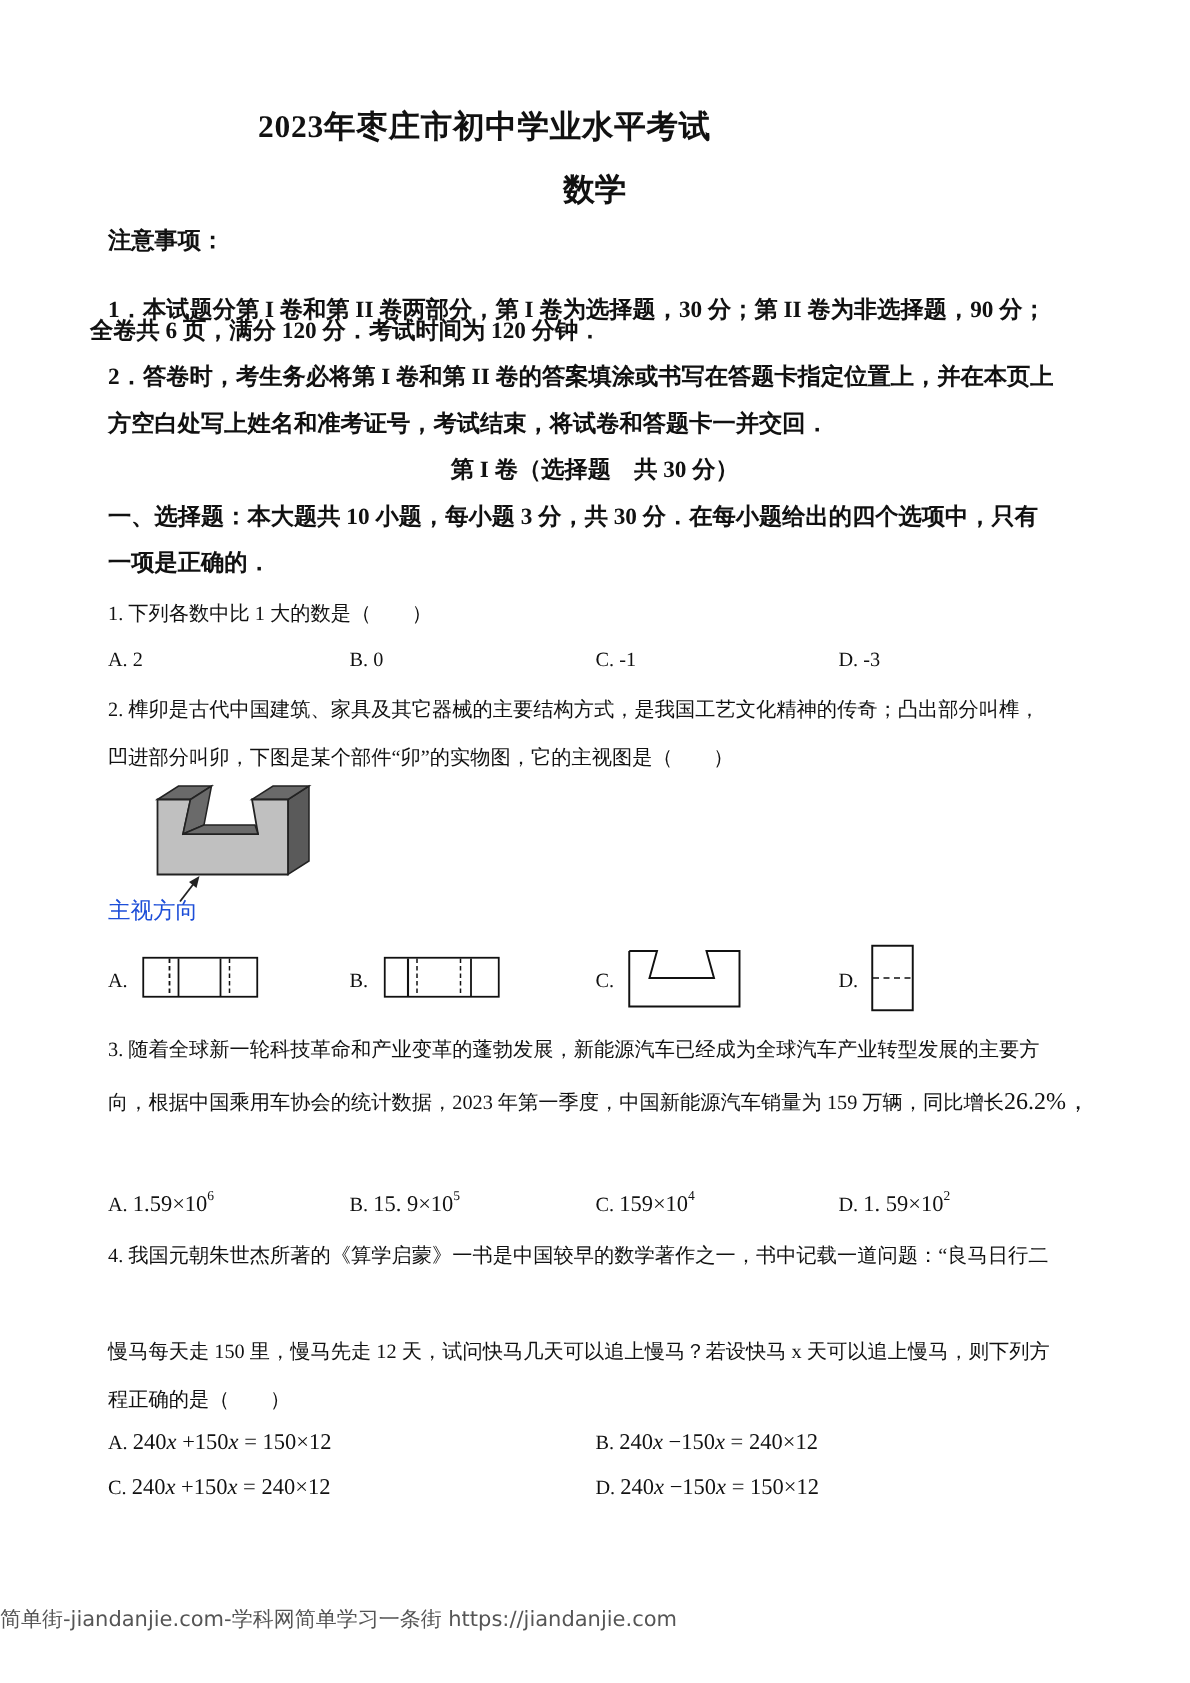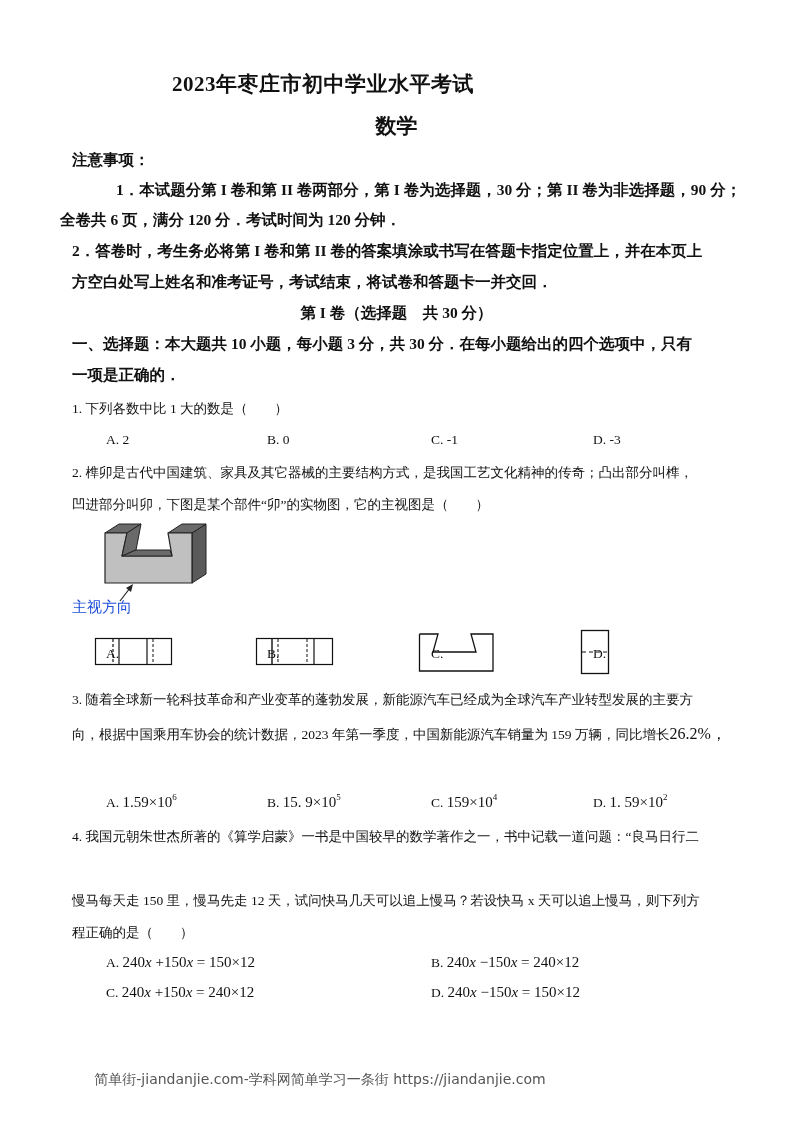--- a/index.html
+++ b/index.html
@@ -4,37 +4,37 @@
 <style>
   html, body { margin: 0; padding: 0; background: #ffffff; }
   body { width: 793px; height: 1122px; position: relative; overflow: hidden; color: #111; }
   .serif { font-family: "Liberation Serif", "DejaVu Serif", serif; }
   .page { position: absolute; left: 0; top: 0; width: 793px; height: 1122px; }
   .abs { position: absolute; white-space: nowrap; }
   .title { left: 0; width: 646px; text-align: center; font-weight: bold; font-size: 21px; top: 70px; letter-spacing: 0.5px; }
   .subject { left: 0; width: 793px; text-align: center; font-weight: bold; font-size: 21px; top: 112px; }
   .bold15 { font-weight: bold; font-size: 15.5px; }
   .q { font-size: 13.5px; }
-  .opt { font-size: 13.5px; margin-left: 34px; }
+  .opt { font-size: 13.5px; }
   .math { font-family: "Liberation Serif", "DejaVu Serif", serif; font-size: 15px; }
   .math i { font-style: italic; }
   sup { font-size: 9px; vertical-align: 7px; }
-  .footer { left: 0; width: 640px; text-align: center; top: 1071px; font-family: "DejaVu Sans", sans-serif; font-size: 14px; color: #555; }
+  .footer { left: 0; width: 640px; top: 1071px; font-family: "DejaVu Sans", sans-serif; font-size: 14px; color: #555; }
   svg { position: absolute; overflow: visible; }
 </style>
 </head>
 <body>
 
 <div class="page serif">
 
   <div class="abs title">2023年枣庄市初中学业水平考试</div>
   <div class="abs subject">数学</div>
 
   <div class="abs bold15" style="left:72px; top:150px;">注意事项：</div>
-  <div class="abs bold15" style="left:72px; top:180px;margin-left:44px;">1．本试题分第 I 卷和第 II 卷两部分，第 I 卷为选择题，30 分；第 II 卷为非选择题，90 分；</div>
+  <div class="abs bold15" style="left:72px; top:196px;">1．本试题分第 I 卷和第 II 卷两部分，第 I 卷为选择题，30 分；第 II 卷为非选择题，90 分；</div>
   <div class="abs bold15" style="left:60px; top:210px;">全卷共 6 页，满分 120 分．考试时间为 120 分钟．</div>
   <div class="abs bold15" style="left:72px; top:241px;">2．答卷时，考生务必将第 I 卷和第 II 卷的答案填涂或书写在答题卡指定位置上，并在本页上</div>
   <div class="abs bold15" style="left:72px; top:272px;">方空白处写上姓名和准考证号，考试结束，将试卷和答题卡一并交回．</div>
 
   <div class="abs bold15" style="left:0; width:793px; text-align:center; top:303px;">第 I 卷（选择题　共 30 分）</div>
   <div class="abs bold15" style="left:72px; top:334px;">一、选择题：本大题共 10 小题，每小题 3 分，共 30 分．在每小题给出的四个选项中，只有</div>
   <div class="abs bold15" style="left:72px; top:365px;">一项是正确的．</div>
 
   <div class="abs q" style="left:72px; top:400px;">1. 下列各数中比 1 大的数是（　　）</div>
   <div class="abs opt" style="left:72px; top:432px;">

